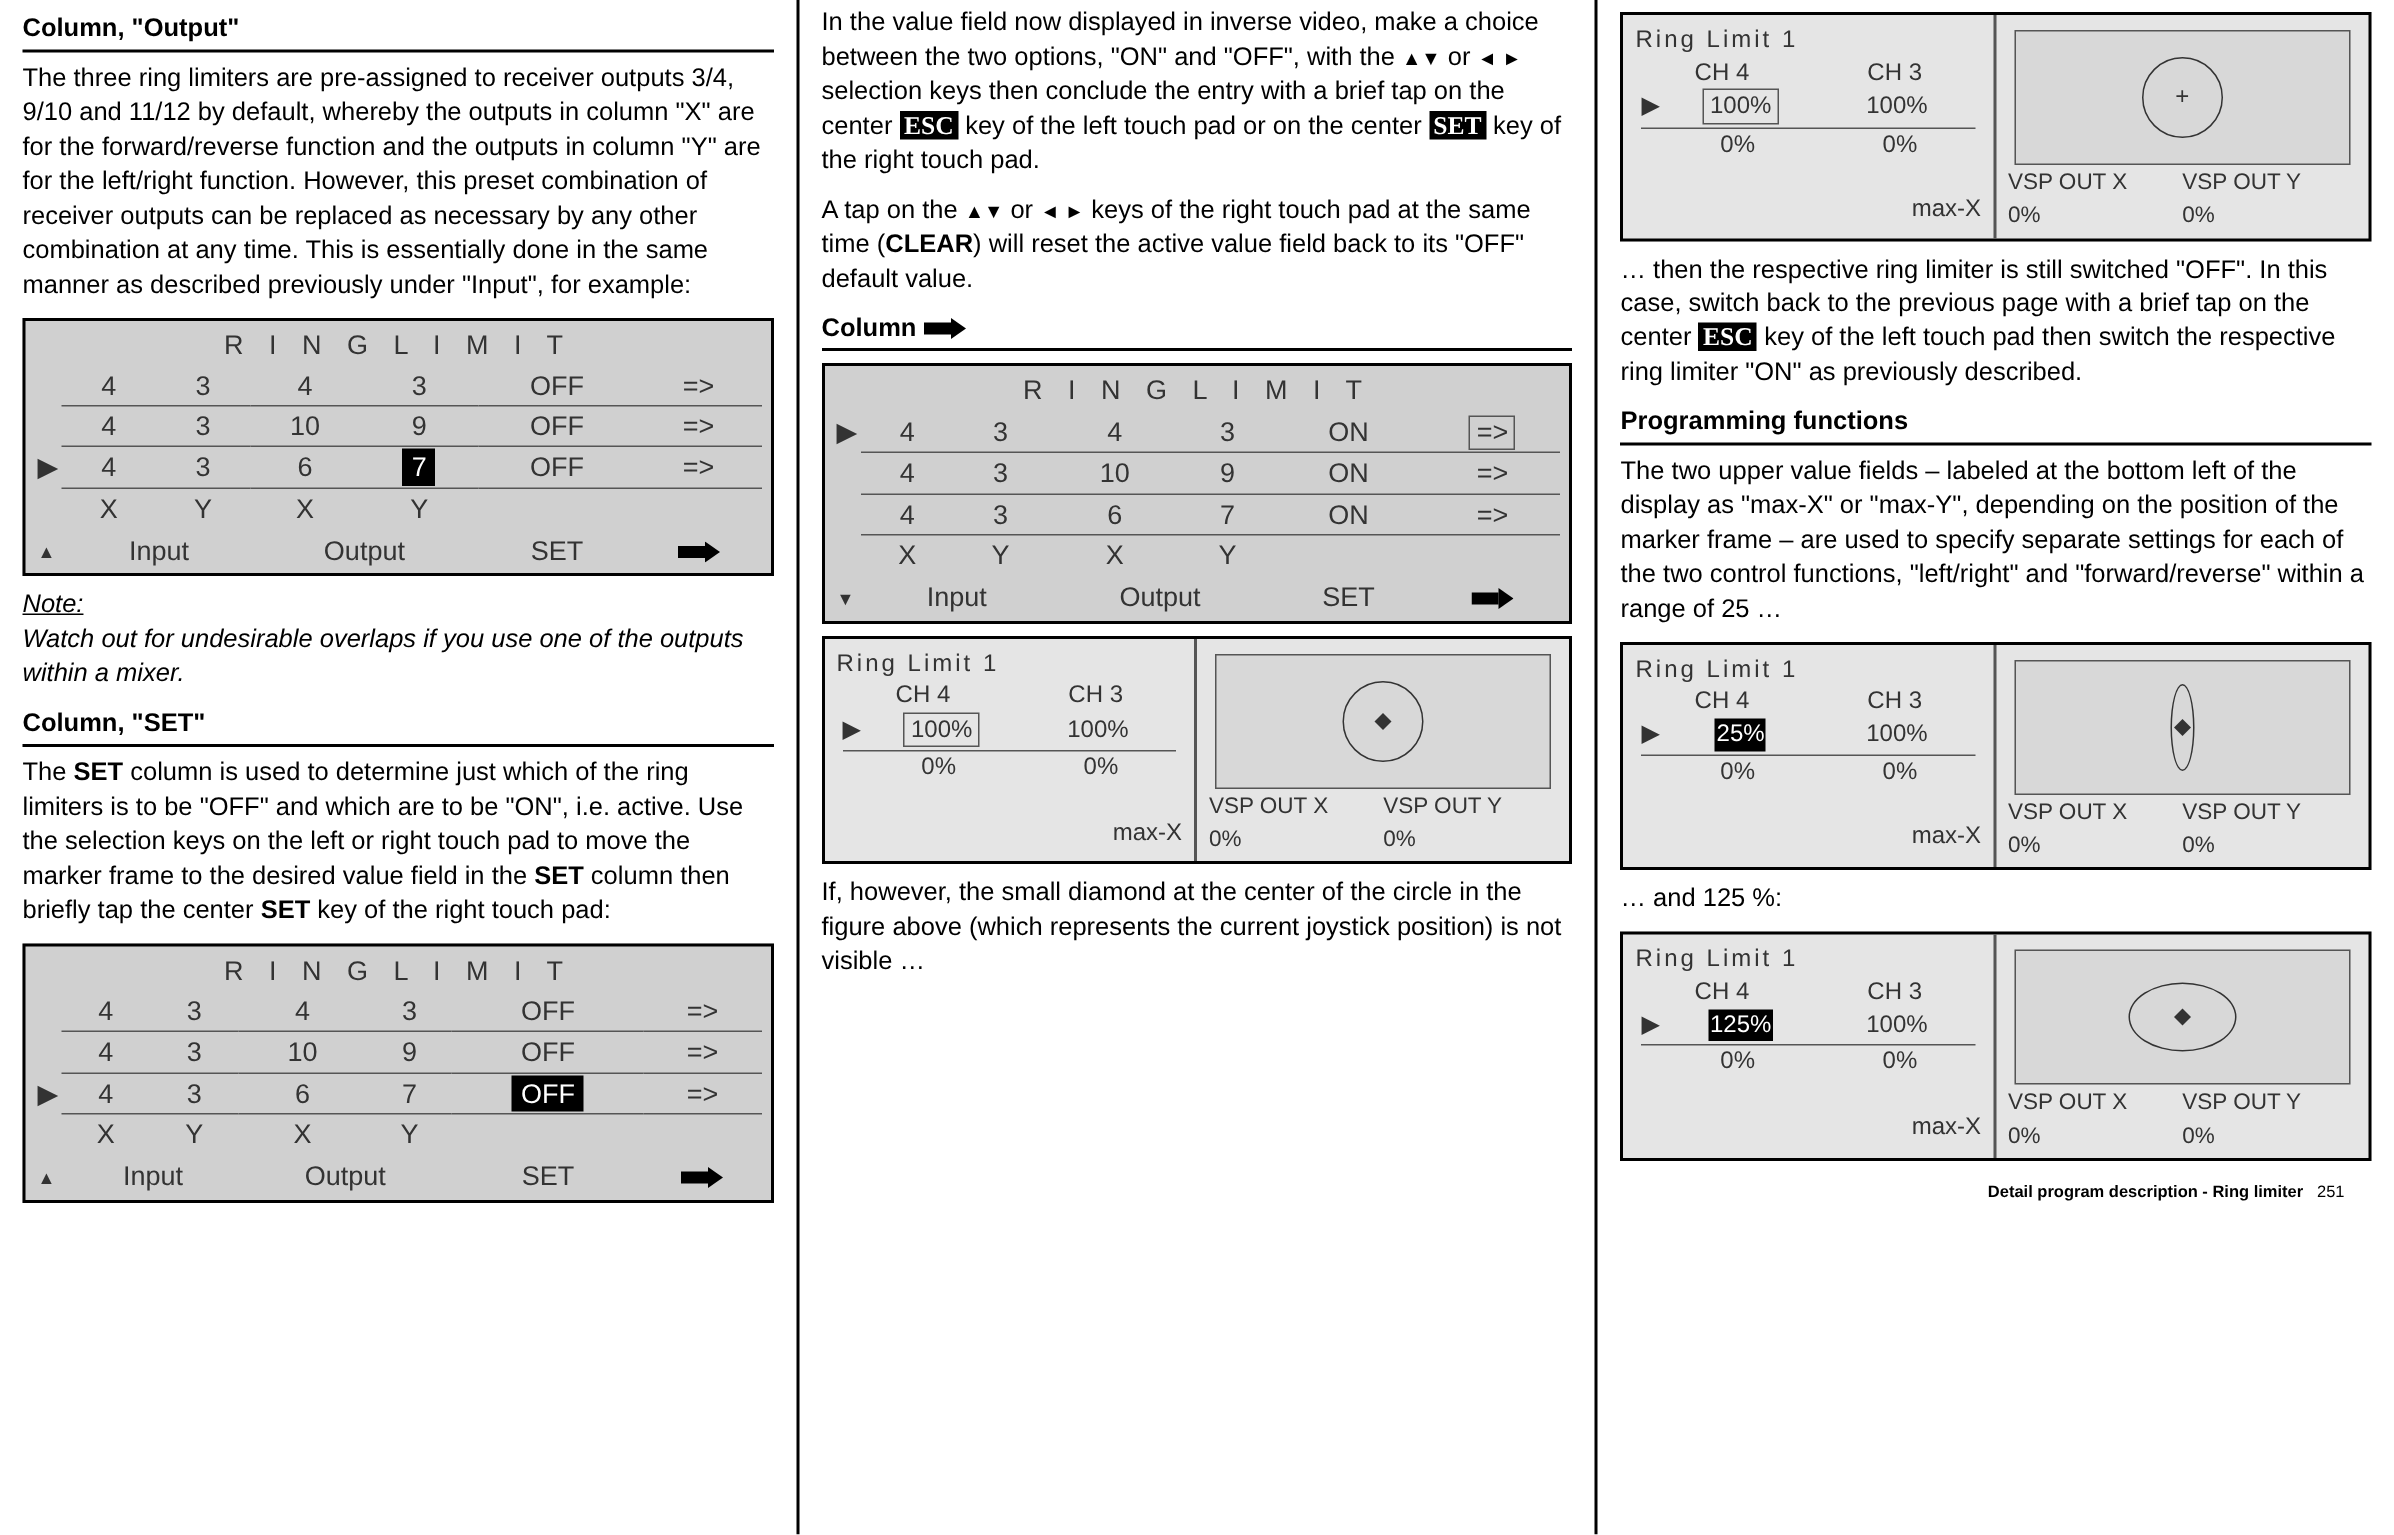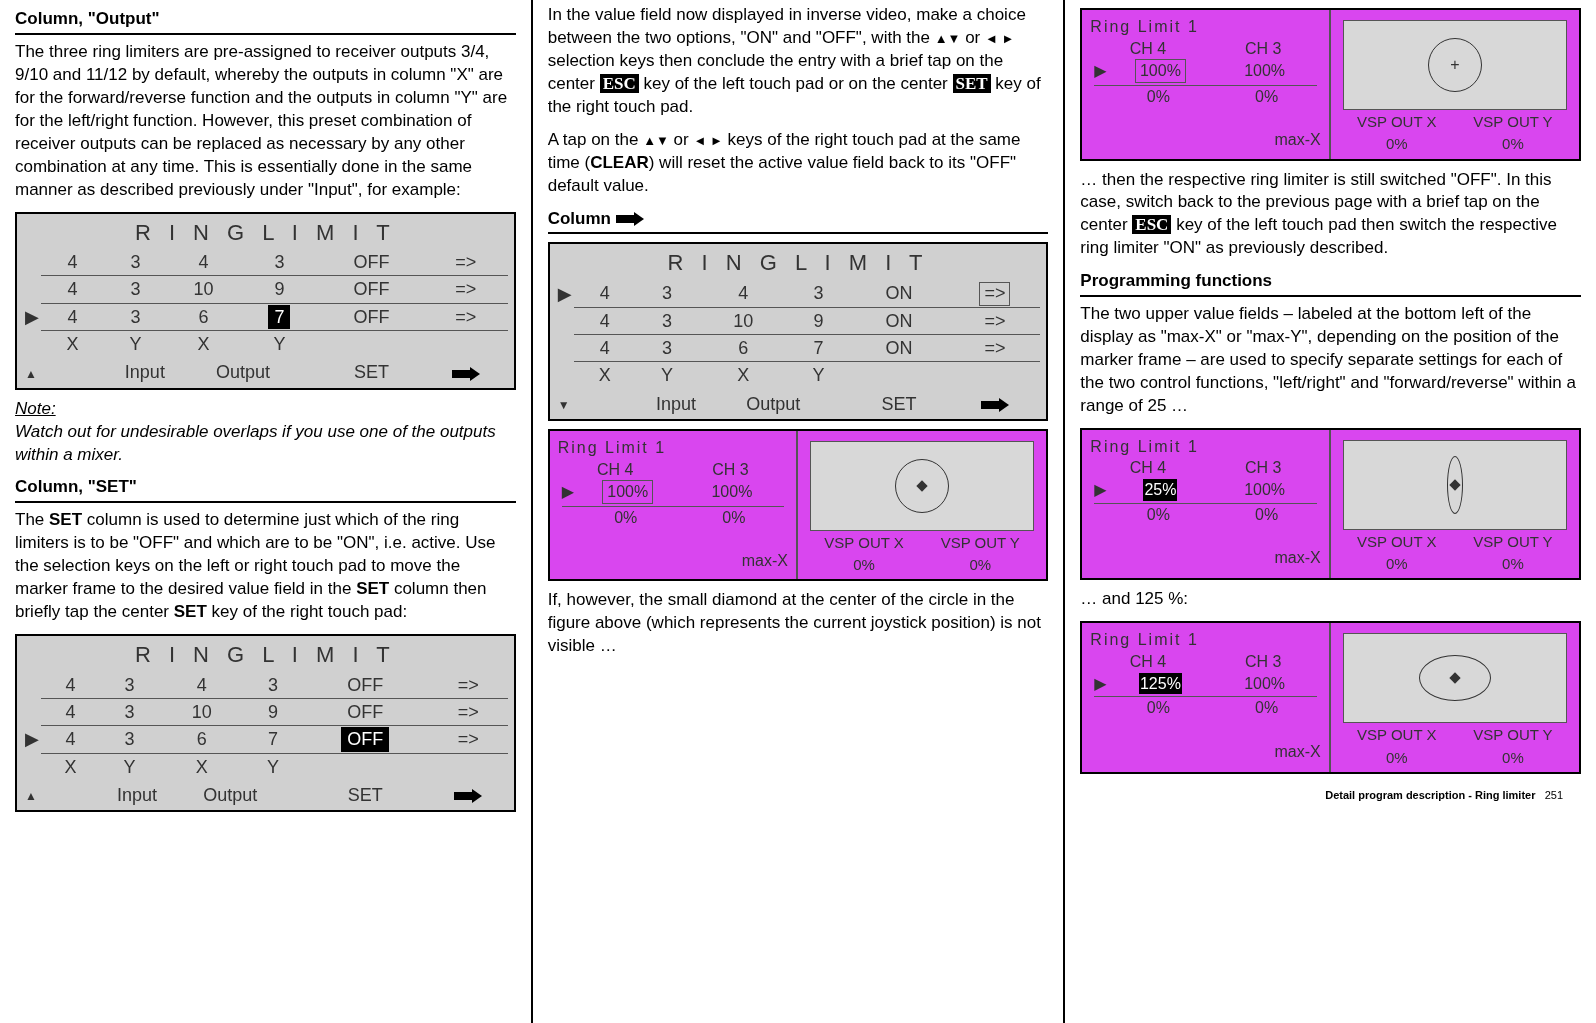--- a/index.html
+++ b/index.html
@@ -47,40 +47,40 @@
   .lcd {
     background: #d0d0d0;
     border: 2px solid black;
     padding: 4px 6px 2px 6px;
     margin: 8px 0;
     font-family: Arial, sans-serif;
   }
   .lcd .title {
     letter-spacing: 6px;
     text-align: center;
-    font-size: 22px;
+    font-size: 18px;
     margin-bottom: 2px;
     color: #333;
   }
   .lcd table { width: 100%; border-collapse: collapse; font-size: 18px; color:#333;}
   .lcd td { text-align: center; padding: 1px 2px; }
   .lcd tr.uline td { border-bottom: 1px solid #555; }
   .lcd tr.uline td:first-child { border-bottom: none; }
   .marker { width: 14px; text-align: left !important;}
   .celbox { border: 1px solid #555; display:inline-block; padding: 0 4px; line-height:1.2;}
   .celbox-inv { background: black; color: white; display:inline-block; padding: 0 6px;}
   .lcd .footer td { padding-top:3px; }
-  .lcd .footer .input-cell { text-align:right; padding-left: 6px;}
+  .lcd .footer .input-cell { text-align:center; padding-left: 6px;}
   .triangle-up { font-size: 12px; display:inline-block; vertical-align:middle;}
   .triangle-dn { font-size: 12px; display:inline-block; vertical-align:middle;}
   .arrow-svg { vertical-align: middle; }
 
   
   .ringbox {
-    background: #d946ef;
+    background: #e5e5e5;
     border: 2px solid black;
     margin: 8px 0;
     display: flex;
     font-size: 16px;
     color:#333;
   }
   .ringbox .left {
     width: 50%;
     padding: 6px 8px 4px 8px;
     box-sizing: border-box;
@@ -98,21 +98,21 @@
   .ringbox .vcell { flex:1; text-align:center; position:relative;}
   .ringbox .vcell .boxed { border:1px solid #555; display:inline-block; padding:0 4px;}
   .ringbox .vcell .boxedinv { background:black; color:white; display:inline-block; padding:0 1px;}
   .ringbox .uline2 { border-bottom:1px solid #555; padding-bottom:2px; margin:0 4px;}
   .ringbox .maxlabel { text-align:right; margin-top:22px;}
   .ringbox .graphbox {
     border:1px solid #555; height:88px; margin:4px 4px 2px 4px; position:relative;
     background:#d8d8d8;
   }
   .ringbox .outrow { display:flex; margin-top:2px;}
-  .ringbox .outrow .oc { flex:1; text-align:center; font-size:15px;}
+  .ringbox .outrow .oc { flex:1; font-size:15px;}
   .circle {
     position:absolute; border:1px solid #333; border-radius:50%;
     left:50%; top:50%;
   }
   .plus {
     position:absolute; left:50%; top:50%; transform:translate(-50%,-50%);
     font-size:16px; color:#333;
   }
   .diamond {
     position:absolute; left:50%; top:50%; width:8px; height:8px; background:#333;

